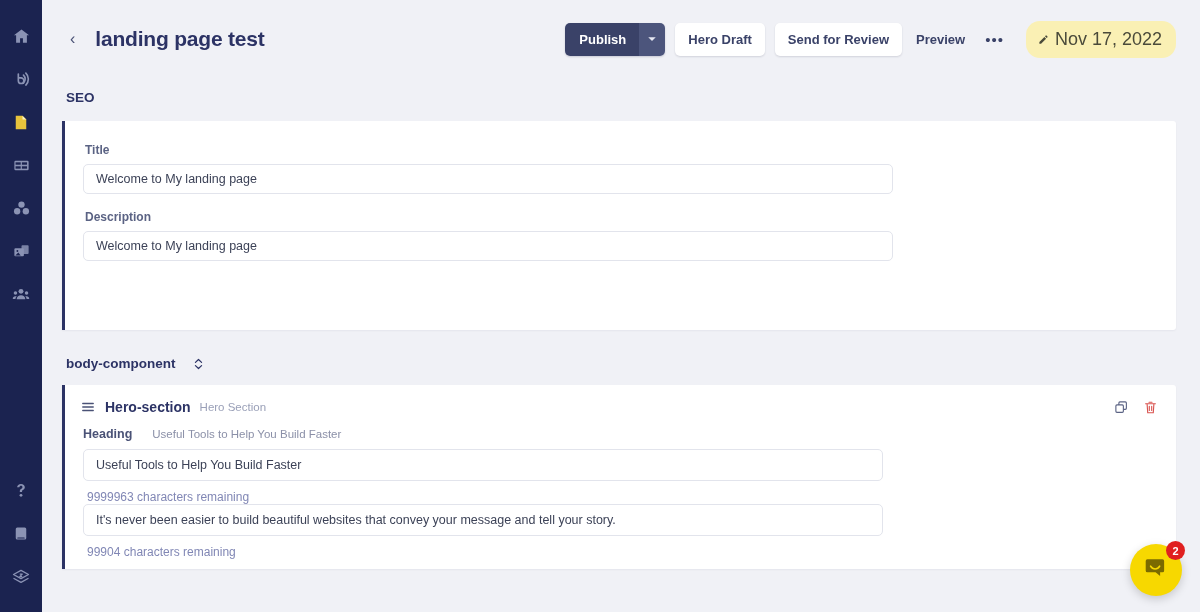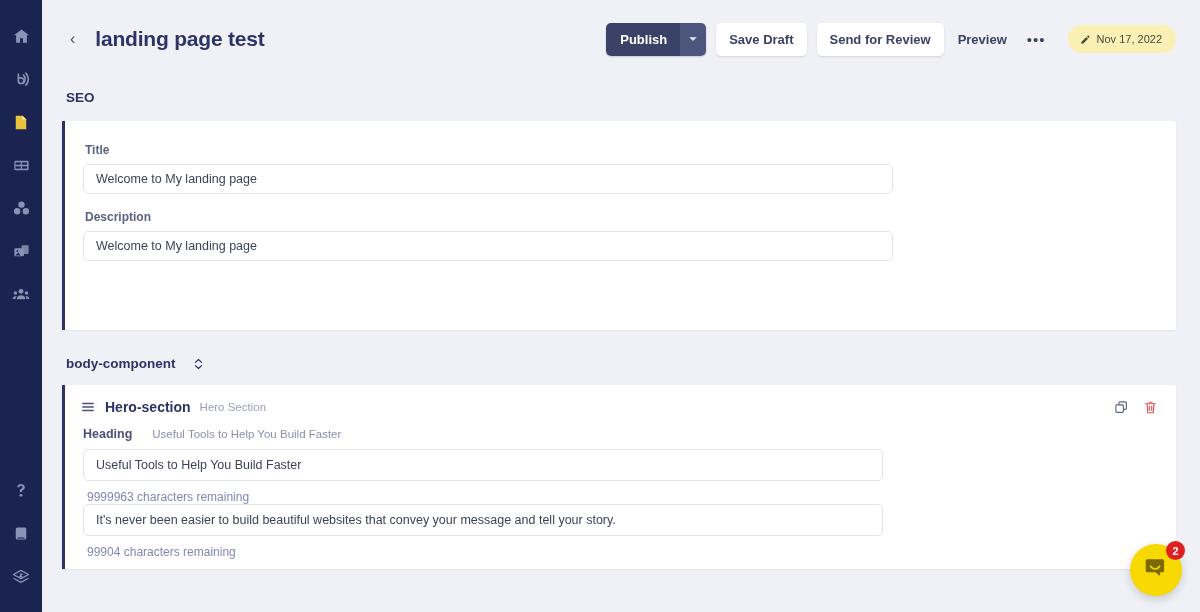--- a/index.html
+++ b/index.html
@@ -81,21 +81,21 @@
   .btn-plain {
     color: #3a4268; font-size: 13px; font-weight: bold;
     padding: 9px 4px; cursor: pointer; white-space: nowrap;
   }
   .btn-dots {
     color: #3a4268; font-size: 15px; letter-spacing: 1px;
     padding: 4px 6px; cursor: pointer; line-height: 1;
   }
   .date-pill {
     background: #faf0b4; color: #4a4a3a;
-    font-size: 11px; border-radius: 14px;
+    font-size: 18px; border-radius: 14px;
     padding: 8px 14px 8px 12px;
     display: flex; align-items: center; gap: 6px;
     margin-left: 6px; white-space: nowrap; cursor: pointer;
   }
   .date-pill svg { display: block; }
 
   
   .content { padding: 0 24px 0 20px; }
   .section-label {
     font-size: 13.5px; font-weight: bold; color: #2c3365;
@@ -290,21 +290,21 @@
           <div class="btn-publish">Publish</div>
           <div class="btn-publish-caret">
             <span>
               <svg width="10" height="10" viewBox="0 0 12 12" fill="currentColor">
                   <path d="M1.5 4 6 8.5 10.5 4z"></path>
                 </svg>
             </span>
           </div>
         </div>
 
-        <div class="btn-white">Save Draft</div>
+        <div class="btn-white">Hero Draft</div>
         <div class="btn-white">Send for Review</div>
         <div class="btn-plain">Preview</div>
         <div class="btn-dots">•••</div>
 
         <div class="date-pill">
           <span>
             <svg width="11" height="11" viewBox="0 0 24 24" fill="currentColor">
                 <path d="M3 17.3V21h3.7L17.6 10.1l-3.7-3.7L3 17.3zM20.7 7c.4-.4.4-1 0-1.4l-2.3-2.3a1 1 0 0 0-1.4 0l-1.8 1.8 3.7 3.7L20.7 7z"></path>
               </svg>
           </span>

